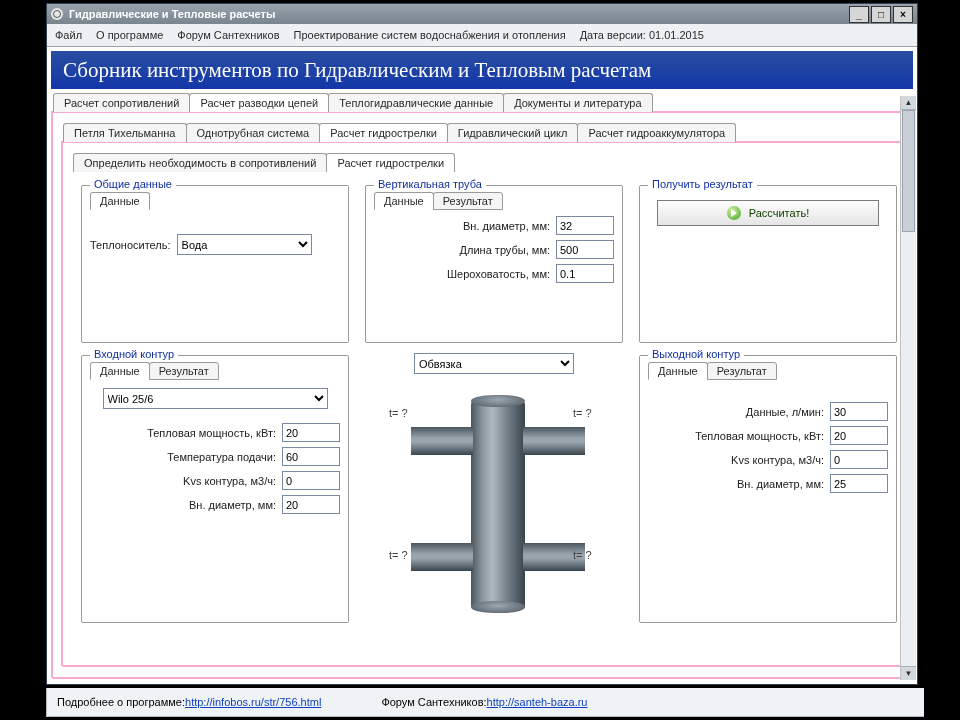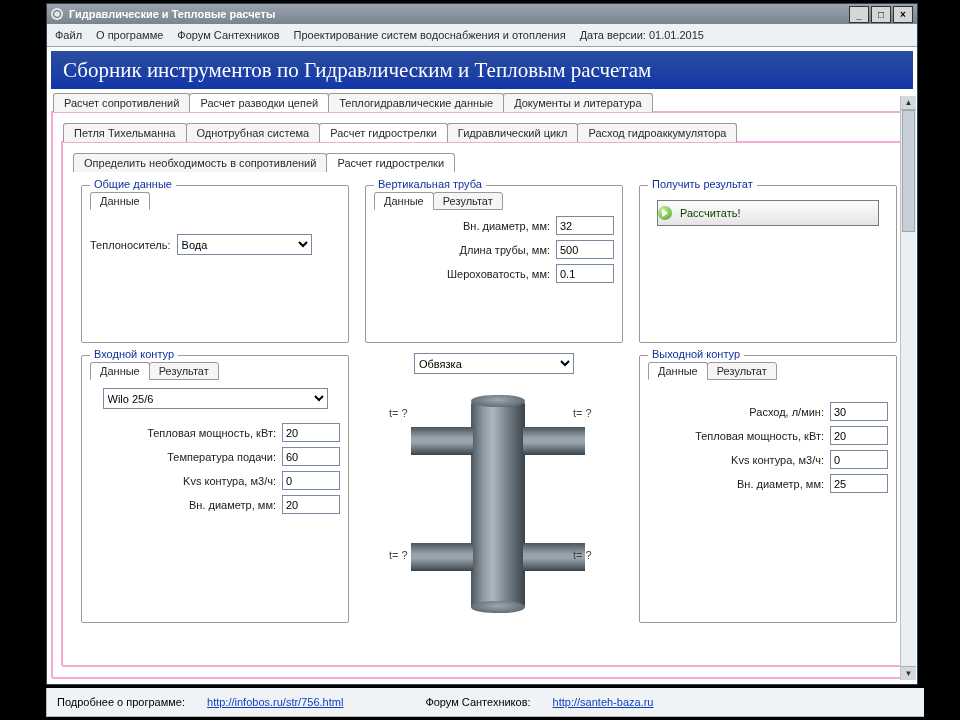--- a/index.html
+++ b/index.html
@@ -53,21 +53,21 @@
 .innertabs .it{border:1px solid #9a9a9a;border-bottom:1px solid #fff;
                background:#fff;padding:2px 9px;font-size:11px;border-radius:3px 3px 0 0;
                margin-right:-1px;color:#2a2a2a}
 .innertabs .it.dim{border-bottom:1px solid #9a9a9a;background:#f5f5f5}
 
 
 #grid{display:grid;grid-template-columns:280px 270px 270px;
       grid-template-rows:170px 280px;gap:0 4px;margin-top:4px}
 
 
-.calcbtn{width:220px;height:24px;margin:8px auto 0;display:flex;align-items:center;
+.calcbtn{width:220px;height:24px;margin:8px auto 0;display:flex;align-items:center;justify-content:center;
          gap:8px;border:1px solid #7a7a7a;background:linear-gradient(#fdfdfd,#e5e5e5);
          font-size:11px;color:#104000}
 .calcbtn .go{display:inline-block;width:14px;height:14px;border-radius:50%;
              background:radial-gradient(circle at 35% 30%,#c7f29a,#4aa22a);position:relative}
 .calcbtn .go::after{content:"";position:absolute;left:4px;top:3px;width:0;height:0;
                     border-top:4px solid transparent;border-bottom:4px solid transparent;
                     border-left:6px solid #fff}
 
 
 #diagram{position:relative;width:100%;height:100%}
@@ -76,21 +76,21 @@
      border-radius:4px}
 .cap{position:absolute;left:0;right:0;height:12px;border-radius:50%/60%;
      background:radial-gradient(ellipse at 50% 40%,#9ea8b0,#4a555e)}
 .hpipe{position:absolute;height:28px;
        background:linear-gradient(#4a555e,#9aa4ac 40%,#9aa4ac 55%,#3a444c)}
 .dl{position:absolute;font-size:11px;color:#444}
 
 
 #footer{position:absolute;left:46px;top:688px;width:870px;height:28px;
         background:#f0f3f6;border:1px solid #b8b8b8;border-top:none;
-        display:flex;align-items:center;gap:22px;padding:0 10px;font-size:11px}
+        display:flex;align-items:center;padding:0 10px;font-size:11px}
 #footer a{color:#1040c0;text-decoration:underline}
 
 
 .vscroll{position:absolute;right:1px;top:92px;bottom:4px;width:15px;background:#eceff2;
          border-left:1px solid #c0c0c0}
 .vscroll .thumb{position:absolute;left:1px;right:1px;top:14px;height:120px;background:#c8cfd6;
                 border:1px solid #9aa4ae}
 .vscroll .arr{position:absolute;left:0;right:0;height:13px;background:#d4d9de;
               display:flex;align-items:center;justify-content:center;font-size:8px;color:#333}
 .vscroll .up{top:0;border-bottom:1px solid #aab0b6}
@@ -130,21 +130,21 @@
       <div class="tab">Теплогидравлические данные</div>
       <div class="tab">Документы и литература</div>
     </div>
     <div class="tabbody outer">
 
       <div class="tabstrip inner">
         <div class="tab">Петля Тихельманна</div>
         <div class="tab">Однотрубная система</div>
         <div class="tab sel">Расчет гидрострелки</div>
         <div class="tab">Гидравлический цикл</div>
-        <div class="tab">Расход гидроаккумулятора</div>
+        <div class="tab">Расчет гидроаккумулятора</div>
       </div>
       <div class="tabbody" style="height:510px">
 
         <div class="tabstrip inner">
           <div class="tab">Определить необходимость в сопротивлений</div>
           <div class="tab sel">Расчет гидрострелки</div>
         </div>
         <div class="tabbody" style="height:466px;border:none">
 
           <div id="grid">
@@ -239,21 +239,21 @@
               <span class="dl" style="left:214px;top:200px">t= ?</span>
             </div>
 
             <div class="fs">
               <div class="legend">Выходной контур</div>
               <div class="innertabs">
                 <div class="it">Данные</div>
                 <div class="it dim">Результат</div>
               </div>
               <div class="row" style="margin-top:22px">
-                <label>Расход, л/мин:</label>
+                <label>Данные, л/мин:</label>
                 <input class="txt" value="30" style="">
               </div>
               <div class="row">
                 <label>Тепловая мощность, кВт:</label>
                 <input class="txt" value="20" style="">
               </div>
               <div class="row">
                 <label>Kvs контура, м3/ч:</label>
                 <input class="txt" value="0" style="">
               </div>

